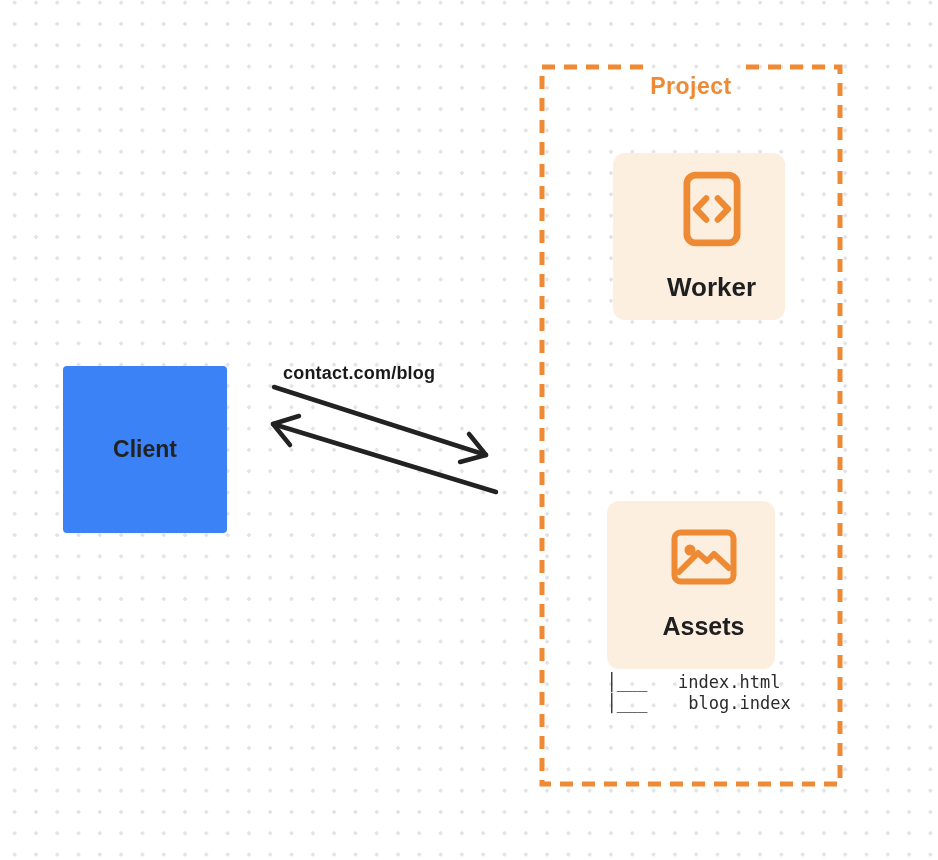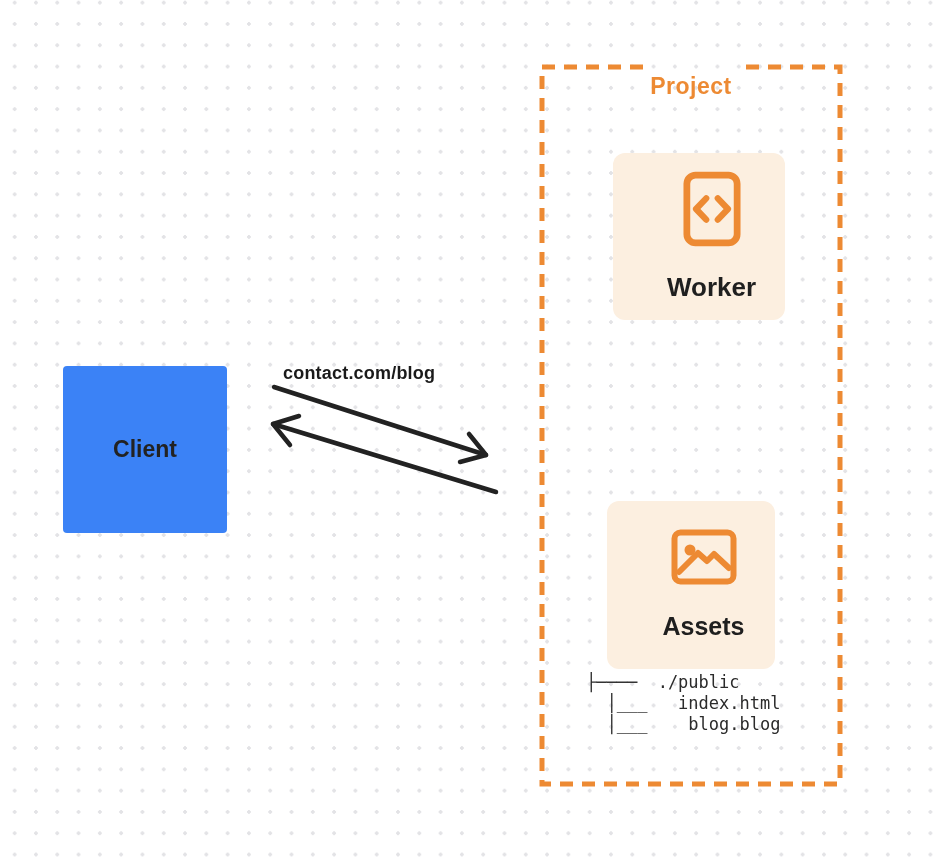--- a/index.html
+++ b/index.html
@@ -116,22 +116,21 @@
     <svg width="66" height="56" viewBox="0 0 66 56" xmlns="http://www.w3.org/2000/svg">
       <rect x="3.5" y="3.5" width="59" height="49" rx="6" fill="none" stroke="#ed8a33" stroke-width="6"></rect>
       <circle cx="19" cy="21" r="5.5" fill="#ed8a33"></circle>
       <path d="M 8 43 L 27 24 L 36 32 L 43 25 L 58 39" fill="none" stroke="#ed8a33" stroke-width="6" stroke-linejoin="round" stroke-linecap="round"></path>
     </svg>
   </span>
   <span class="card-label">Assets</span>
 </div>
 
 <div class="abs filetree">
-  <div>├────  ./public</div>
   <div>  │___   index.html</div>
-  <div>  │___    blog.blog</div>
+  <div>  │___    blog.index</div>
 </div>
 
 <div class="abs client-card">
   <span class="card-label">Client</span>
 </div>
 
 <div class="abs request-label">contact.com/blog</div>
 
 </body></html>

